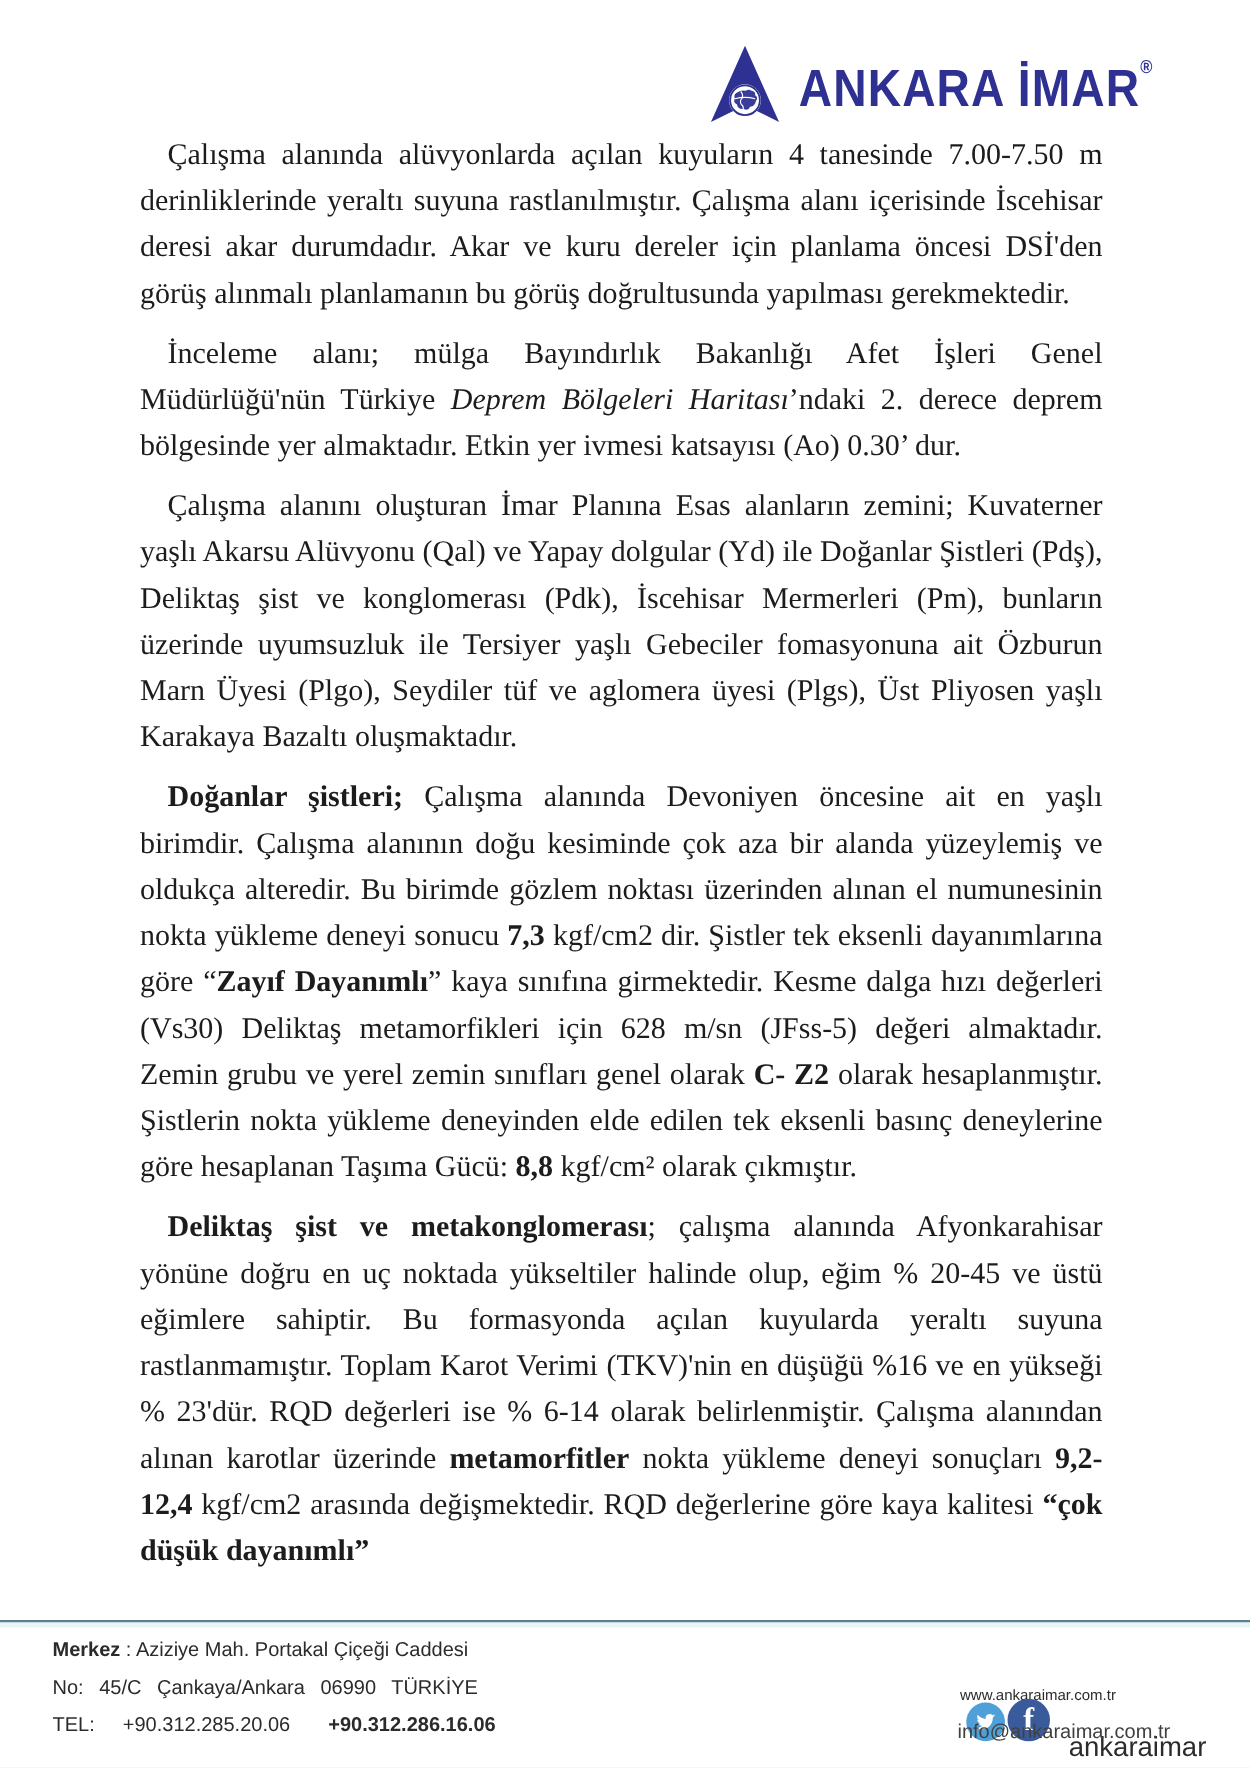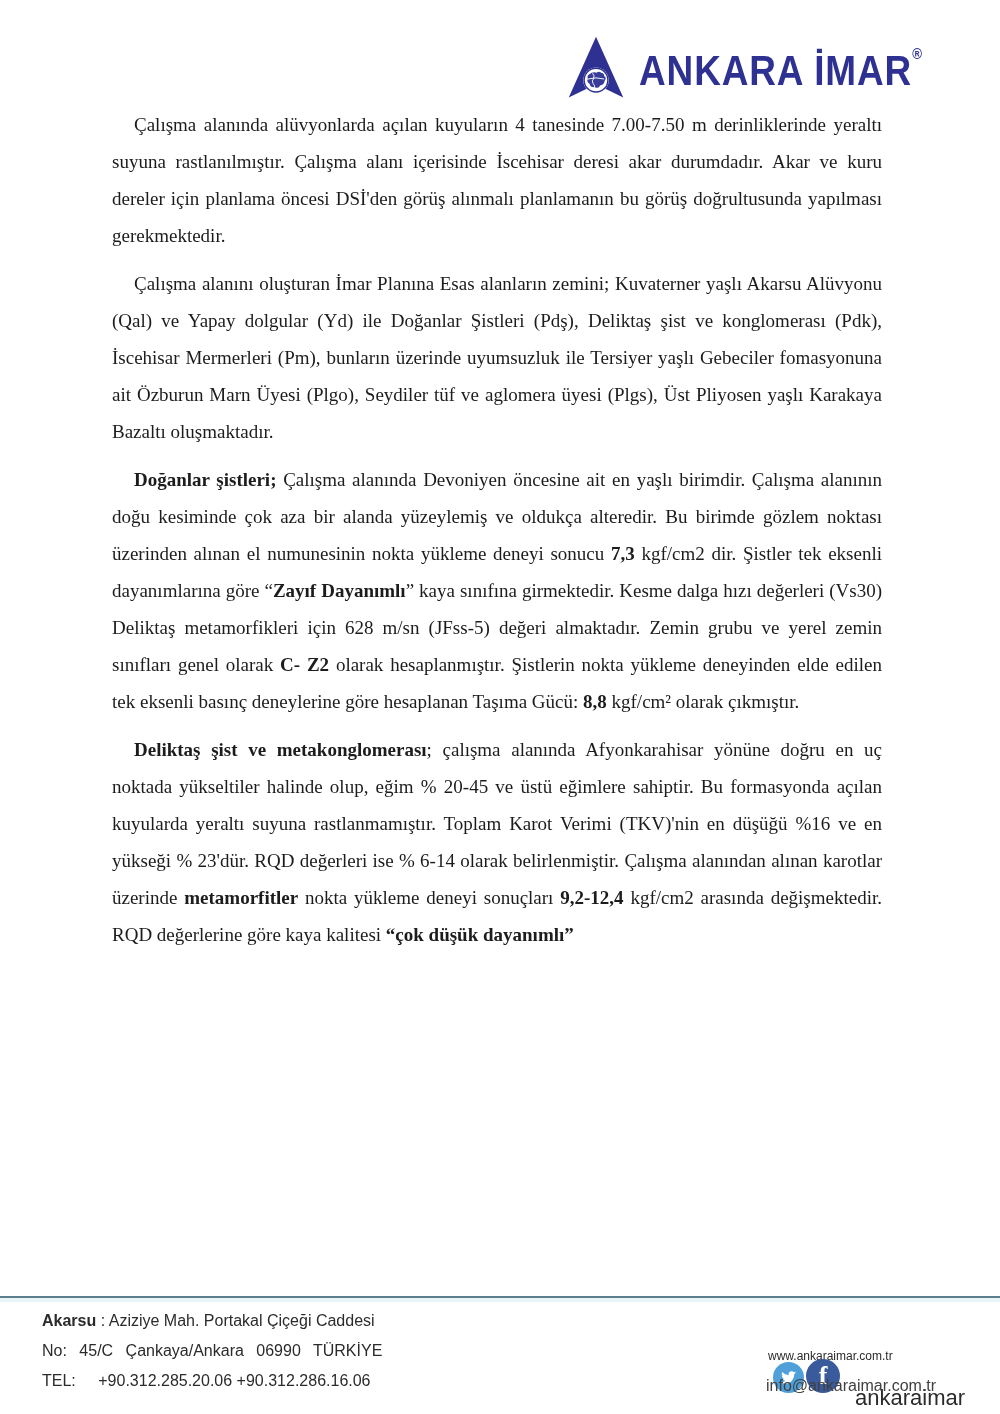--- a/index.html
+++ b/index.html
@@ -14,36 +14,36 @@
   .brand{
     font-family:"Liberation Sans","DejaVu Sans",sans-serif;
     font-weight:700;font-size:42px;line-height:1;color:#2e3192;
     transform:scaleX(.88);transform-origin:left bottom;
     margin-bottom:8px;white-space:nowrap;letter-spacing:1px;
   }
   .reg{font-size:15px;vertical-align:top;position:relative;top:-4px;letter-spacing:0;}
   
   main{position:absolute;left:112px;top:106px;width:770px;}
   main p{
-    margin:0 0 11px 0;font-size:19px;line-height:37px;
+    margin:0 0 11px 0;font-size:24px;line-height:37px;
     text-align:justify;text-indent:22px;font-family:Liberation Serif, serif;
   }
   .b{font-weight:700;}
   .i{font-style:italic;}
   
   .rule{position:absolute;left:0;top:1296px;width:100%;height:2px;background:#5b7f8e;}
   .rule-glow{position:absolute;left:0;top:1298px;width:100%;height:4px;background:#e9f4f6;}
   .foot-left{
     position:absolute;left:42px;top:1306px;
     font-family:"Liberation Sans","DejaVu Sans",sans-serif;
     font-size:16px;line-height:30px;color:#2b2b2b;
   }
   .foot-left .line2{word-spacing:8px;}
   .foot-left .tel1{margin-left:18px;}
-  .foot-left .tel2{}
+  .foot-left .tel2{margin-left:26px;font-weight:bold;}
   .foot-right{
     position:absolute;left:740px;top:1345px;width:250px;height:62px;
     font-family:"Liberation Sans","DejaVu Sans",sans-serif;color:#2b2b2b;
   }
   .website{position:absolute;left:28px;top:4px;font-size:12px;}
   .social{position:absolute;border-radius:50%;display:flex;align-items:center;justify-content:center;}
   .tw{left:33px;top:17px;width:31px;height:31px;background:#4fa0d8;}
   .fb{left:66px;top:14px;width:34px;height:34px;background:#3a5b9b;
       color:#fff;font-family:"Liberation Serif",serif;font-weight:700;font-size:26px;}
   .handle{position:absolute;left:115px;top:40px;font-size:22px;z-index:3;}
@@ -63,31 +63,32 @@
         <path d="M38 66 q6 -5 13 -3 q4 -3 8 0 q6 1 5 6 q5 3 1 8 q-1 7 -8 8 q-2 6 -9 3 q-8 1 -9 -6 q-6 -3 -3 -8 q-2 -6 2 -8 Z" fill="#2e3192" opacity="0.95"></path>
         <path d="M44 64 q4 4 2 9 q-4 4 -1 9 q4 3 2 8" fill="none" stroke="#ffffff" stroke-width="1.6"></path>
         <path d="M36 74 q14 -4 28 0" fill="none" stroke="#ffffff" stroke-width="1.6"></path>
       </svg>
       <span class="brand"><span>ANKARA İMAR</span><span class="reg">®</span></span>
     </div>
   </header>
 
   <main id="body-paragraphs">
       <p><span>Çalışma alanında alüvyonlarda açılan kuyuların 4 tanesinde 7.00-7.50 m derinliklerinde yeraltı suyuna rastlanılmıştır. Çalışma alanı içerisinde İscehisar deresi akar durumdadır. Akar ve kuru dereler için planlama öncesi DSİ'den görüş alınmalı planlamanın bu görüş doğrultusunda yapılması gerekmektedir.</span></p>
+      <p><span>İnceleme alanı; mülga Bayındırlık Bakanlığı Afet İşleri Genel Müdürlüğü'nün Türkiye </span><span class="i">Deprem Bölgeleri Haritası</span><span>’ndaki 2. derece deprem bölgesinde yer almaktadır. Etkin yer ivmesi katsayısı (Ao) 0.30’ dur.</span></p>
       <p><span>Çalışma alanını oluşturan İmar Planına Esas alanların zemini; Kuvaterner yaşlı Akarsu Alüvyonu (Qal) ve Yapay dolgular (Yd) ile Doğanlar Şistleri (Pdş), Deliktaş şist ve konglomerası (Pdk), İscehisar Mermerleri (Pm), bunların üzerinde uyumsuzluk ile Tersiyer yaşlı Gebeciler fomasyonuna ait Özburun Marn Üyesi (Plgo), Seydiler tüf ve aglomera üyesi (Plgs), Üst Pliyosen yaşlı Karakaya Bazaltı oluşmaktadır.</span></p>
       <p><span class="b">Doğanlar şistleri;</span><span> Çalışma alanında Devoniyen öncesine ait en yaşlı birimdir. Çalışma alanının doğu kesiminde çok aza bir alanda yüzeylemiş ve oldukça alteredir. Bu birimde gözlem noktası üzerinden alınan el numunesinin nokta yükleme deneyi sonucu </span><span class="b">7,3</span><span> kgf/cm2 dir. Şistler tek eksenli dayanımlarına göre “</span><span class="b">Zayıf Dayanımlı</span><span>” kaya sınıfına girmektedir. Kesme dalga hızı değerleri (Vs30) Deliktaş metamorfikleri için 628 m/sn (JFss-5) değeri almaktadır. Zemin grubu ve yerel zemin sınıfları genel olarak </span><span class="b">C- Z2</span><span> olarak hesaplanmıştır. Şistlerin nokta yükleme deneyinden elde edilen tek eksenli basınç deneylerine göre hesaplanan Taşıma Gücü: </span><span class="b">8,8</span><span> kgf/cm² olarak çıkmıştır.</span></p>
       <p><span class="b">Deliktaş şist ve metakonglomerası</span><span>; çalışma alanında Afyonkarahisar yönüne doğru en uç noktada yükseltiler halinde olup, eğim % 20-45 ve üstü eğimlere sahiptir. Bu formasyonda açılan kuyularda yeraltı suyuna rastlanmamıştır. Toplam Karot Verimi (TKV)'nin en düşüğü %16 ve en yükseği % 23'dür. RQD değerleri ise % 6-14 olarak belirlenmiştir. Çalışma alanından alınan karotlar üzerinde </span><span class="b">metamorfitler</span><span> nokta yükleme deneyi sonuçları </span><span class="b">9,2-12,4</span><span> kgf/cm2 arasında değişmektedir. RQD değerlerine göre kaya kalitesi </span><span class="b">“çok düşük dayanımlı”</span></p>
     </main>
 
   <footer>
     <div class="rule"></div>
     <div class="rule-glow"></div>
 
     <div class="foot-left">
-      <div class="line1"><span class="b">Akarsu</span><span> : Aziziye Mah. Portakal Çiçeği Caddesi</span></div>
+      <div class="line1"><span class="b">Merkez</span><span> : Aziziye Mah. Portakal Çiçeği Caddesi</span></div>
       <div class="line2">No: 45/C Çankaya/Ankara 06990 TÜRKİYE</div>
       <div class="line3">
         <span>TEL:</span>
         <span class="tel1">+90.312.285.20.06</span>
         <span class="tel2">+90.312.286.16.06</span>
       </div>
     </div>
 
     <div class="foot-right">
       <div class="website">www.ankaraimar.com.tr</div>

